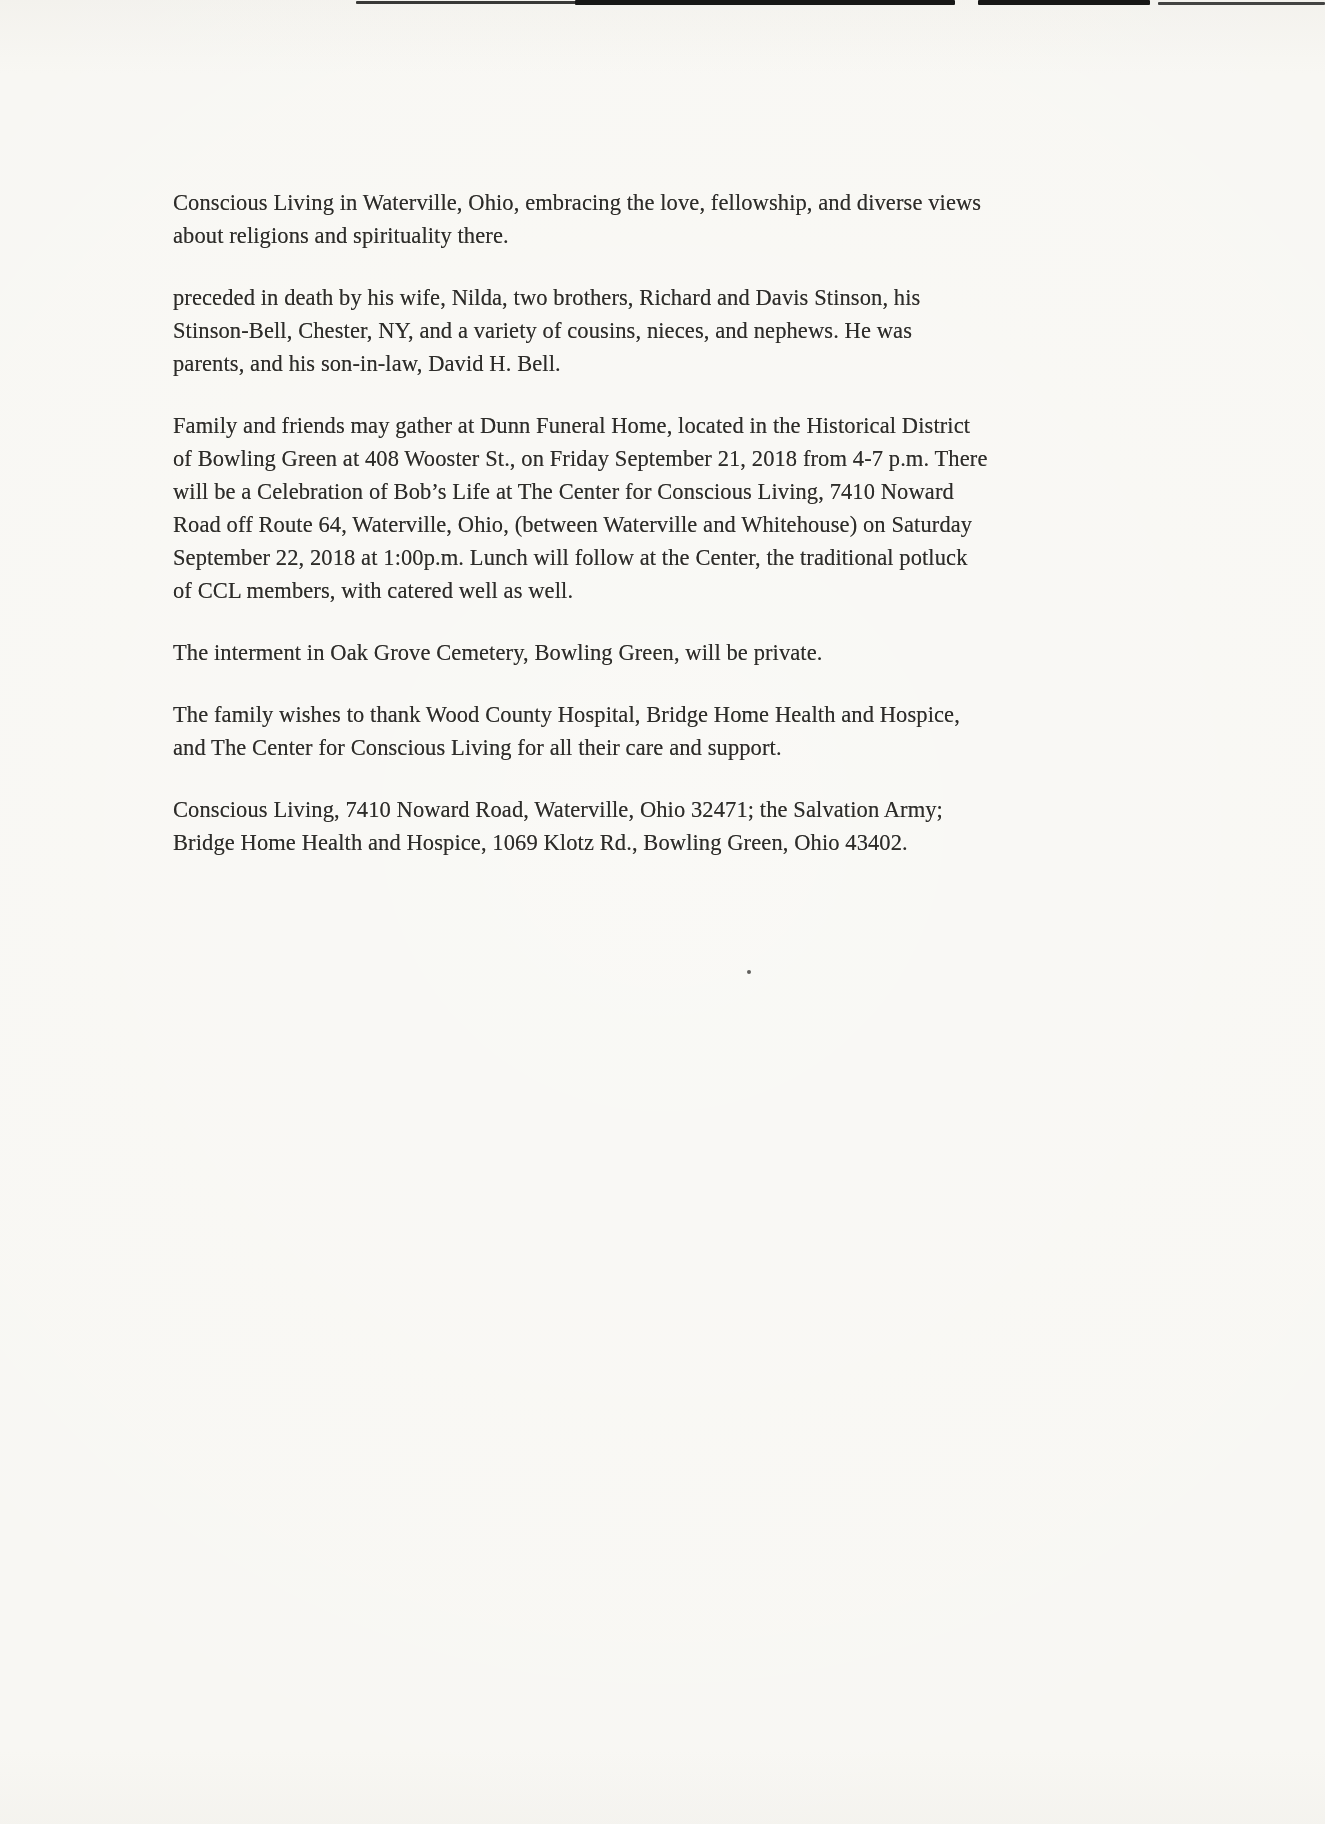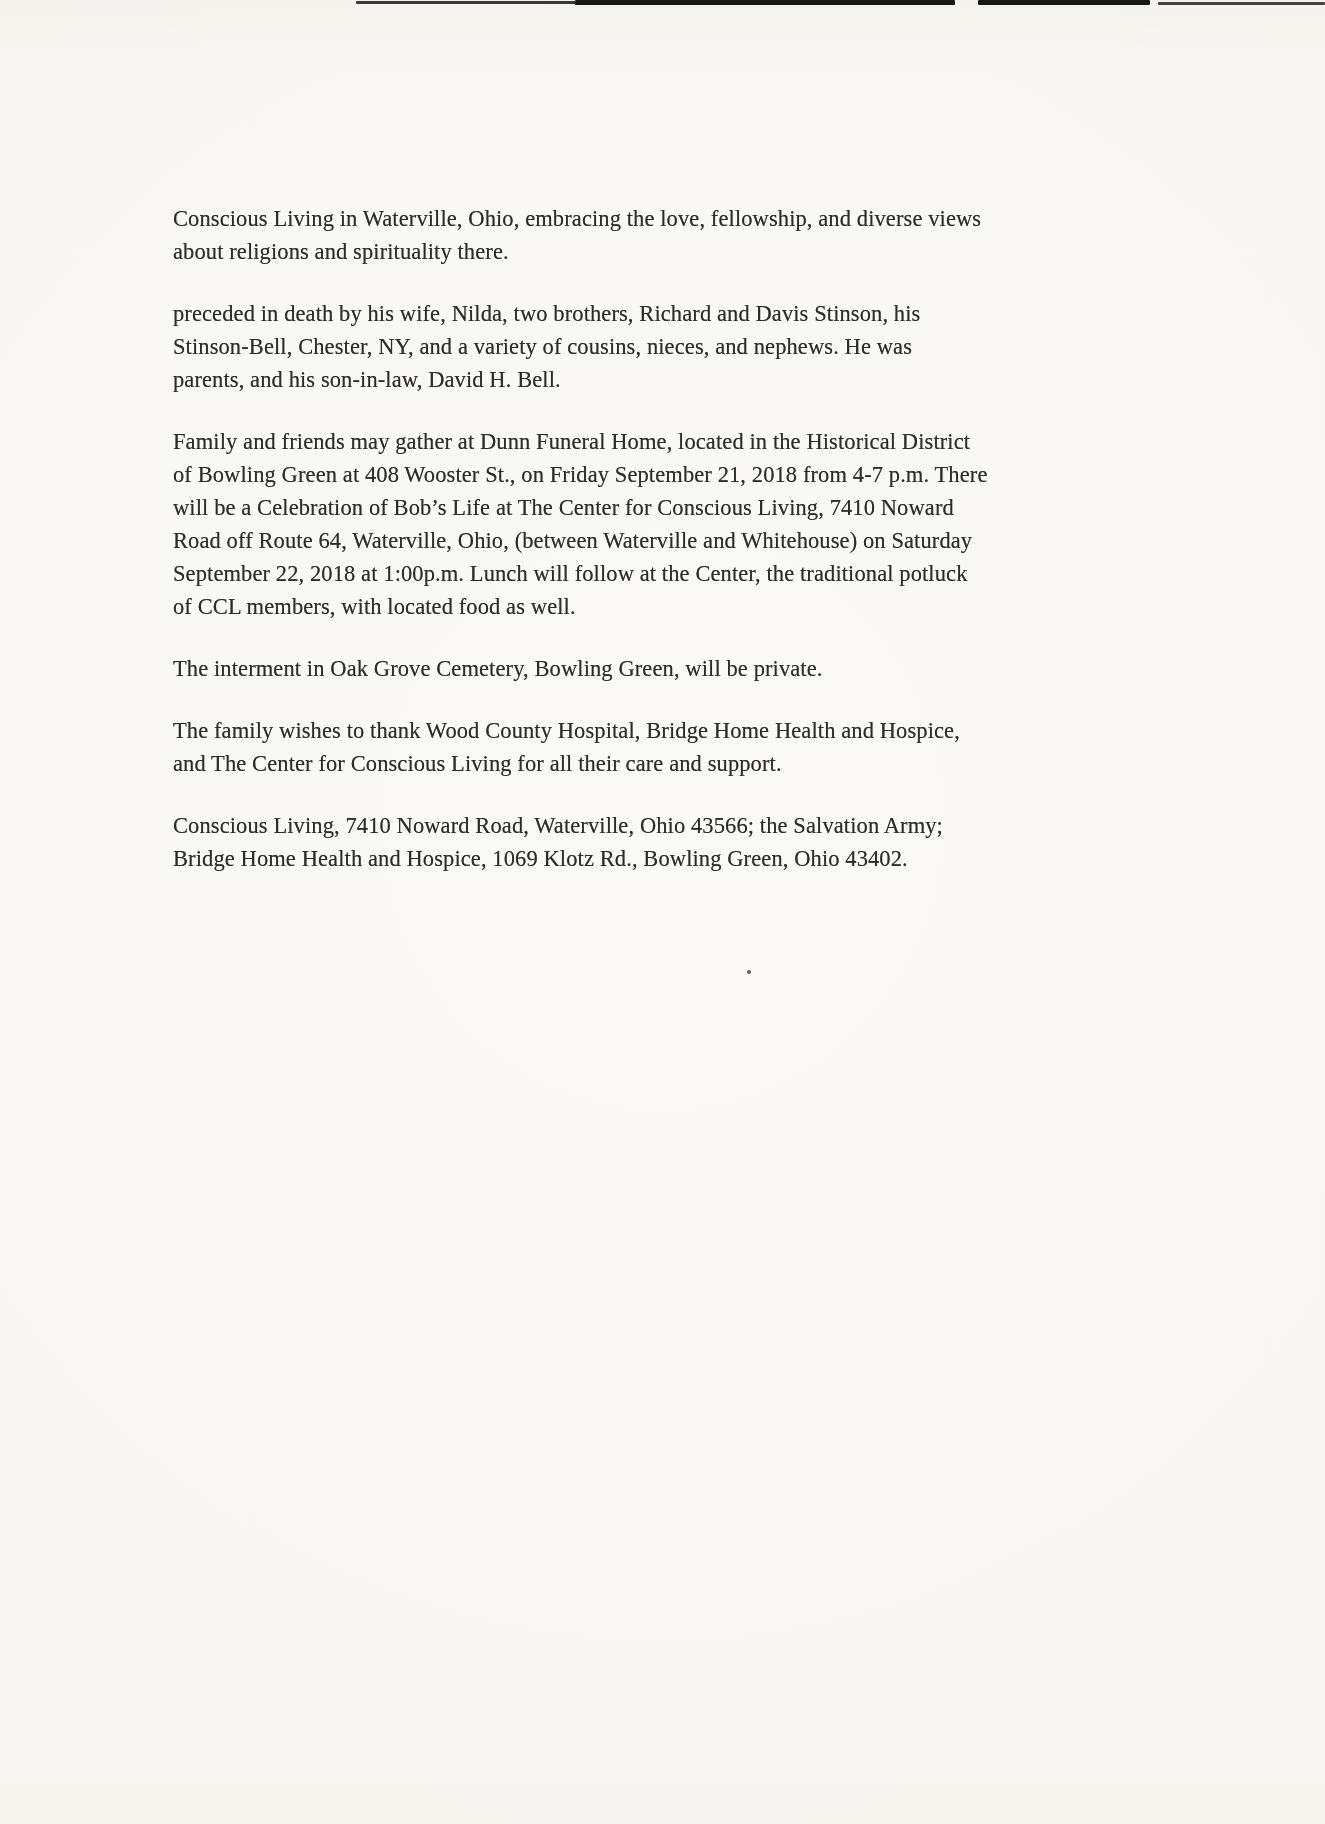--- a/index.html
+++ b/index.html
@@ -23,21 +23,21 @@
       var(--paper);
   }
   .scan-edge{position:absolute;top:0;left:0;width:100%;height:10px;}
   .scan-edge .seg{position:absolute;background:var(--edge);border-radius:1px;}
   .seg1{left:356px;top:1px;width:225px;height:3px;opacity:.85;}
   .seg2{left:575px;top:0;width:380px;height:5px;}
   .seg3{left:978px;top:0;width:172px;height:5px;}
   .seg4{left:1158px;top:2px;width:167px;height:3px;opacity:.8;}
   .text-block{
     position:absolute;
-    left:173px;top:202px;width:845px;
+    left:173px;top:186px;width:845px;
     font-size:22.5px;
     line-height:33px;
     color:var(--ink);
     text-shadow:0 0 0.5px rgba(45,44,41,0.55);
     letter-spacing:0.1px;
   }
   .para{margin:0 0 29px 0;}
   .line{display:block;white-space:nowrap;}
   .speck{
     position:absolute;left:747px;top:970px;
@@ -69,34 +69,34 @@
       <span class="line">Stinson-Bell, Chester, NY, and a variety of cousins, nieces, and nephews. He was</span>
       <span class="line">parents, and his son-in-law, David H. Bell.</span>
     </p>
 
     <p class="para">
       <span class="line">Family and friends may gather at Dunn Funeral Home, located in the Historical District</span>
       <span class="line">of Bowling Green at 408 Wooster St., on Friday September 21, 2018 from 4-7 p.m. There</span>
       <span class="line">will be a Celebration of Bob’s Life at The Center for Conscious Living, 7410 Noward</span>
       <span class="line">Road off Route 64, Waterville, Ohio, (between Waterville and Whitehouse) on Saturday</span>
       <span class="line">September 22, 2018 at 1:00p.m. Lunch will follow at the Center, the traditional potluck</span>
-      <span class="line">of CCL members, with located food as well.</span>
+      <span class="line">of CCL members, with catered well as well.</span>
     </p>
 
     <p class="para">
       <span class="line">The interment in Oak Grove Cemetery, Bowling Green, will be private.</span>
     </p>
 
     <p class="para">
       <span class="line">The family wishes to thank Wood County Hospital, Bridge Home Health and Hospice,</span>
       <span class="line">and The Center for Conscious Living for all their care and support.</span>
     </p>
 
     <p class="para">
-      <span class="line">Conscious Living, 7410 Noward Road, Waterville, Ohio 43566; the Salvation Army;</span>
+      <span class="line">Conscious Living, 7410 Noward Road, Waterville, Ohio 32471; the Salvation Army;</span>
       <span class="line">Bridge Home Health and Hospice, 1069 Klotz Rd., Bowling Green, Ohio 43402.</span>
     </p>
 
   </main>
 
   <span class="speck"></span>
 
 </div>
 
 </body></html>

